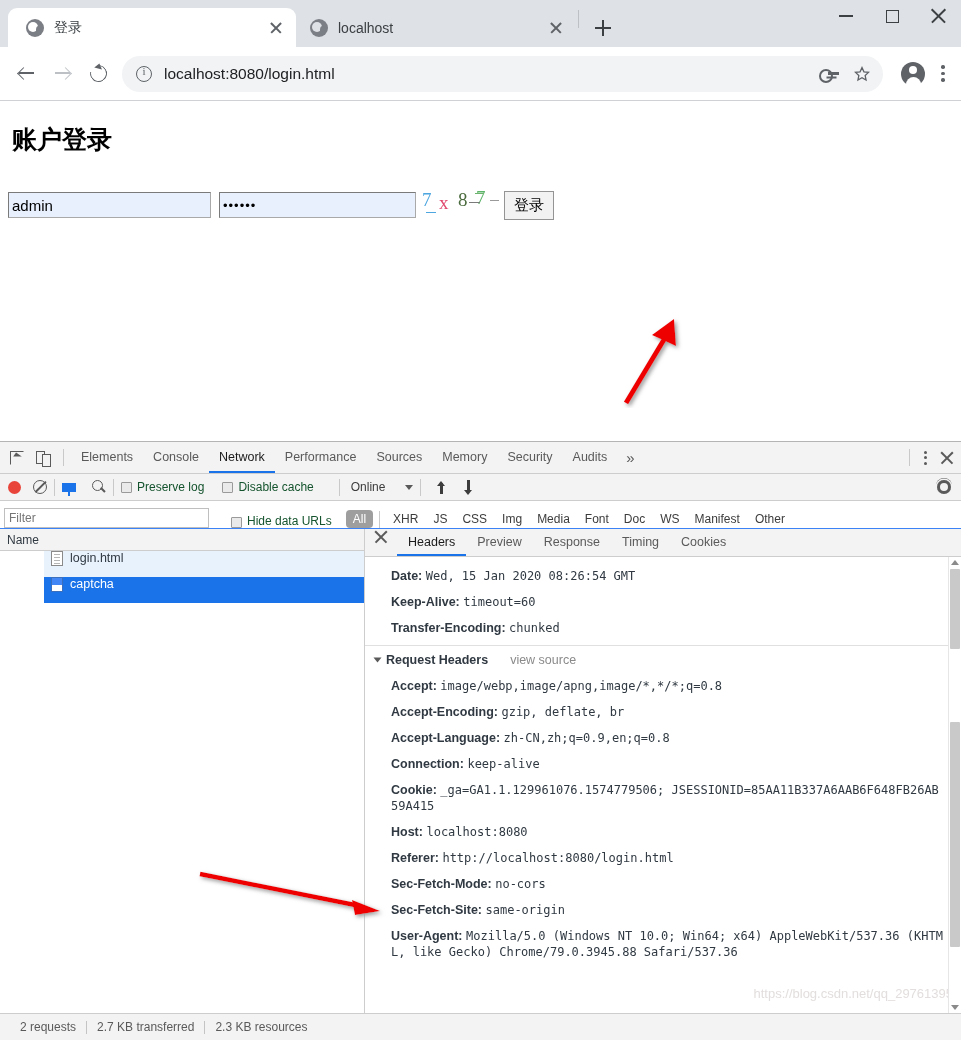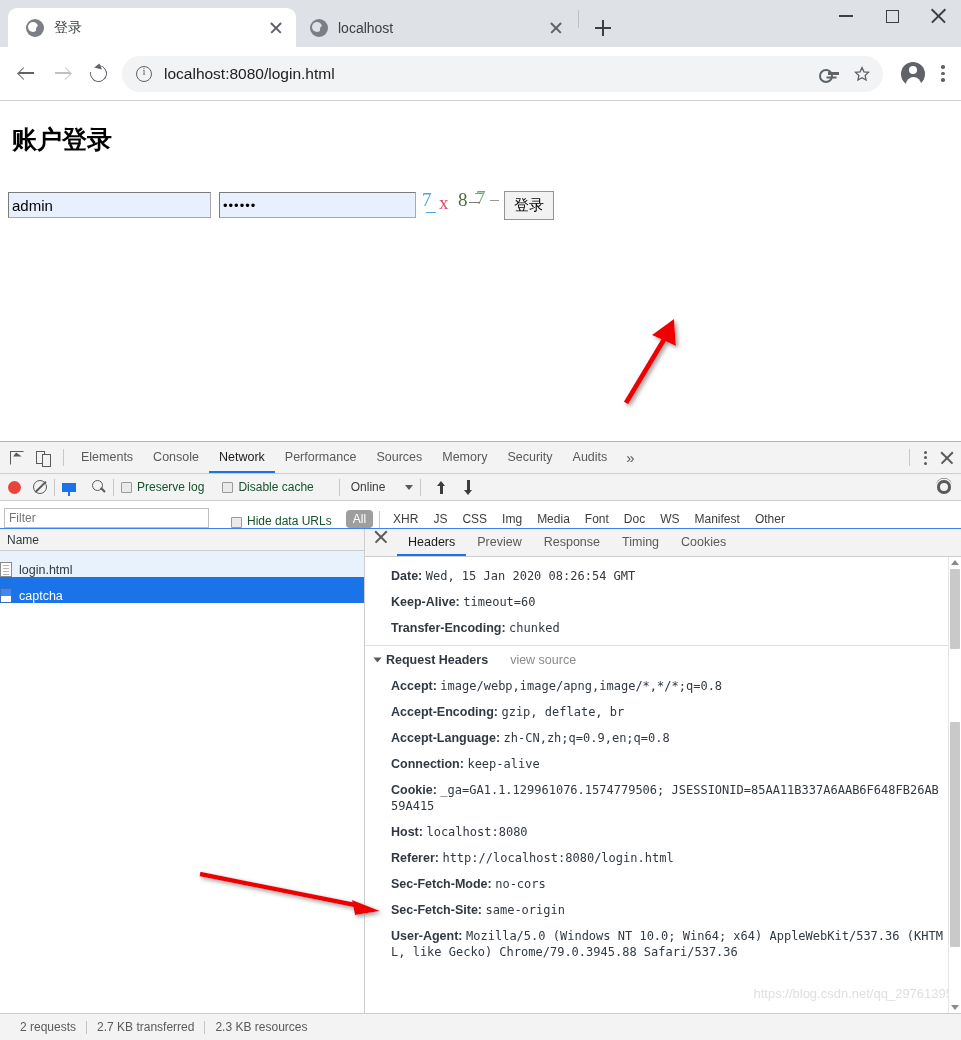--- a/index.html
+++ b/index.html
@@ -152,21 +152,21 @@
   .filter-input { width:205px; height:20px; border:1px solid #bfbfbf; margin-left:4px; font-size:12px; color:#8a8a8a;
                   padding:0 4px; line-height:19px; background:#fff; }
   .ftypes { display:flex; align-items:center; gap:1px; margin-left:9px; }
   .ftype { padding:2px 7px; font-size:12px; color:#3c3c3c; border-radius:4px; cursor:pointer; white-space:nowrap; }
   .ftype.active { background:#9e9e9e; color:#ffffff; }
 
   .dt-body { flex:1; display:flex; min-height:0; }
   .req-panel { width:365px; border-right:1px solid #cdcdcd; display:flex; flex-direction:column; background:#fff; }
   .req-head { height:22px; border-bottom:1px solid #cdcdcd; background:#f3f3f3; display:flex; align-items:center;
               padding-left:7px; font-size:12px; color:#303942; }
-  .req-row { height:26px; display:flex; align-items:flex-end; font-size:12.5px; cursor:pointer; }
+  .req-row { height:26px; display:flex; align-items:flex-start; padding-left:7px; font-size:12.5px; cursor:pointer;margin-left:44px; }
   .req-row.alt { background:#e8f2fd; }
   .req-row.selected { background:#1a73e8; color:#ffffff; }
   .file-icon { width:12px; height:15px; border:1px solid #8a8a8a; background:#fff; margin-right:7px; flex:none; position:relative; }
   .file-icon::after { content:""; position:absolute; left:2px; top:2px; right:2px; height:1px; background:#b6b6b6;
                       box-shadow: 0 3px 0 #b6b6b6, 0 6px 0 #b6b6b6, 0 9px 0 #b6b6b6; }
   .img-icon { width:12px; height:15px; border:1px solid #3a6fbd; background:#fff; margin-right:7px; flex:none; position:relative; }
   .img-icon::before { content:""; position:absolute; left:0; top:0; right:0; height:7px; background:#4285f4; }
 
   .detail-panel { flex:1; display:flex; flex-direction:column; min-width:0; background:#fff; }
   .detail-tabs { height:28px; display:flex; align-items:flex-start; border-bottom:1px solid #cdcdcd; background:#f3f3f3; padding-left:8px; }

